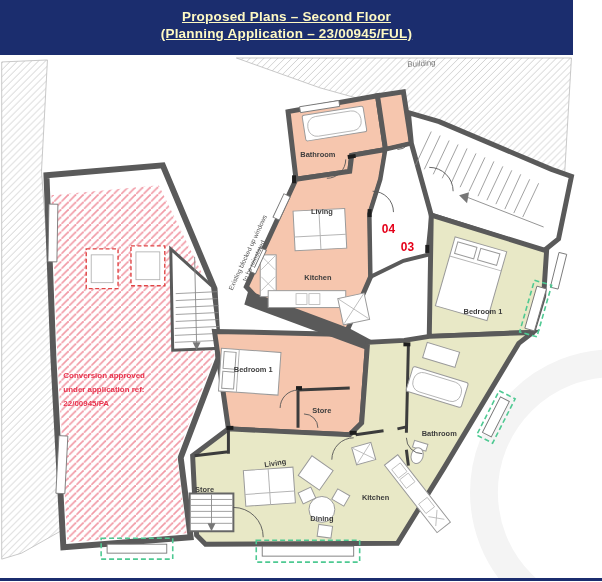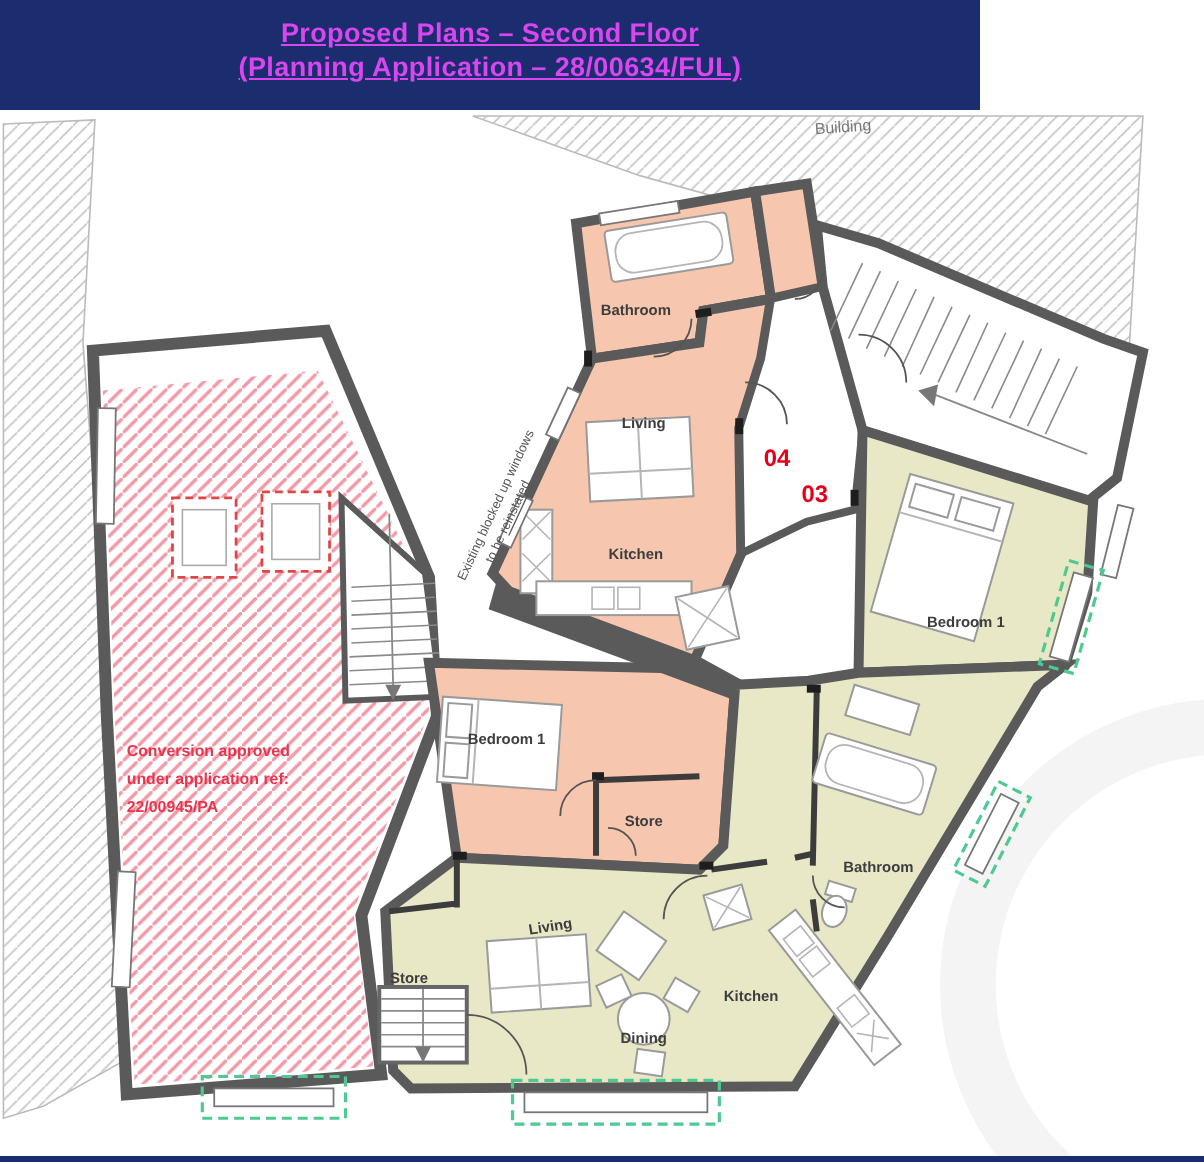--- a/index.html
+++ b/index.html
@@ -1,19 +1,19 @@
 <!DOCTYPE html>
 <html><head>
 <meta charset="utf-8">
 <style>
   html,body{margin:0;padding:0;background:#fff;}
   .page{position:relative;width:602px;height:582px;background:#ffffff;overflow:hidden;
         font-family:"Liberation Sans",sans-serif;}
-  .header{position:absolute;top:0;left:0;width:490px;height:55px;background:#1b2d6e;
-          color:#d946ef;text-align:center;box-sizing:border-box;padding-top:8px;}
+  .header{position:absolute;top:0;left:0;width:573px;height:55px;background:#1b2d6e;
+          color:#fef9c3;text-align:center;box-sizing:border-box;padding-top:8px;}
   .header .line{font-size:13.5px;font-weight:bold;text-decoration:underline;line-height:17px;
           letter-spacing:.2px;}
   .planwrap{position:absolute;top:55px;left:0;width:602px;height:524px;}
   .bottom-rule{position:absolute;left:0;bottom:1px;width:602px;height:3px;background:#1b2d6e;}
   svg text{font-family:"Liberation Sans",sans-serif;}
   .roomlbl{font-size:7.5px;fill:#3d3d3d;font-weight:600;}
   .unitlbl{font-size:12px;font-weight:bold;fill:#e50019;}
   .notered{font-size:8px;font-weight:bold;fill:#e8354f;}
   .notegray{font-size:6.5px;fill:#555;}
   .bldg{font-size:8px;fill:#777;}
@@ -25,21 +25,21 @@
   .jamb{fill:#1e1e1e;}
   .winhl{fill:none;stroke:#4ec992;stroke-width:1.6;stroke-dasharray:5 3;}
   .winslit{fill:#ffffff;stroke:#777;stroke-width:.9;}
 </style>
 </head>
 <body>
 
 <div class="page">
   <div class="header">
     <div class="line">Proposed Plans – Second Floor</div>
-    <div class="line">(Planning Application – 28/00634/FUL)</div>
+    <div class="line">(Planning Application – 23/00945/FUL)</div>
   </div>
 
   <div class="planwrap">
   <svg width="602" height="524" viewBox="0 55 602 527">
     <defs>
       <pattern id="grayHatch" patternUnits="userSpaceOnUse" width="7" height="7">
         <path d="M-1,8 L8,-1" stroke="#c4c4c4" stroke-width=".8"></path>
       </pattern>
       <pattern id="redHatch" patternUnits="userSpaceOnUse" width="7.5" height="7.5">
         <path d="M-1,8.5 L8.5,-1" stroke="#f19aa6" stroke-width="1.7"></path>

